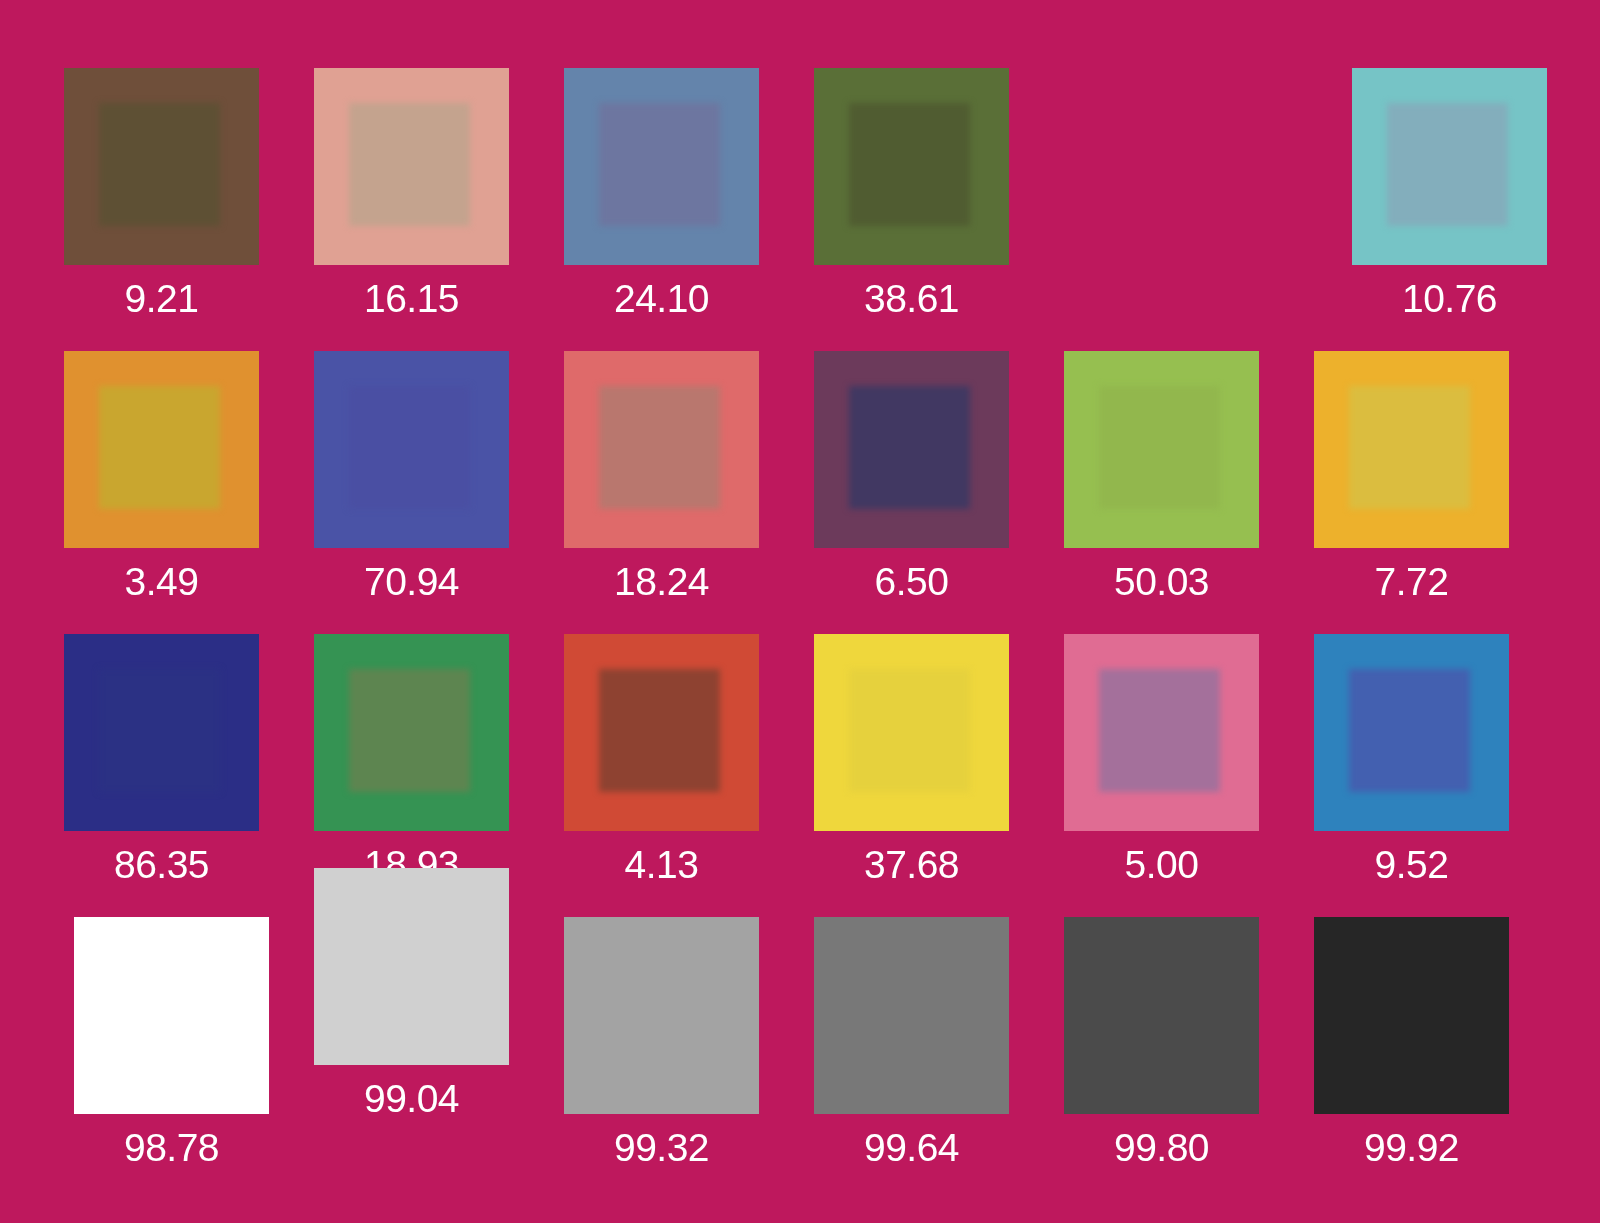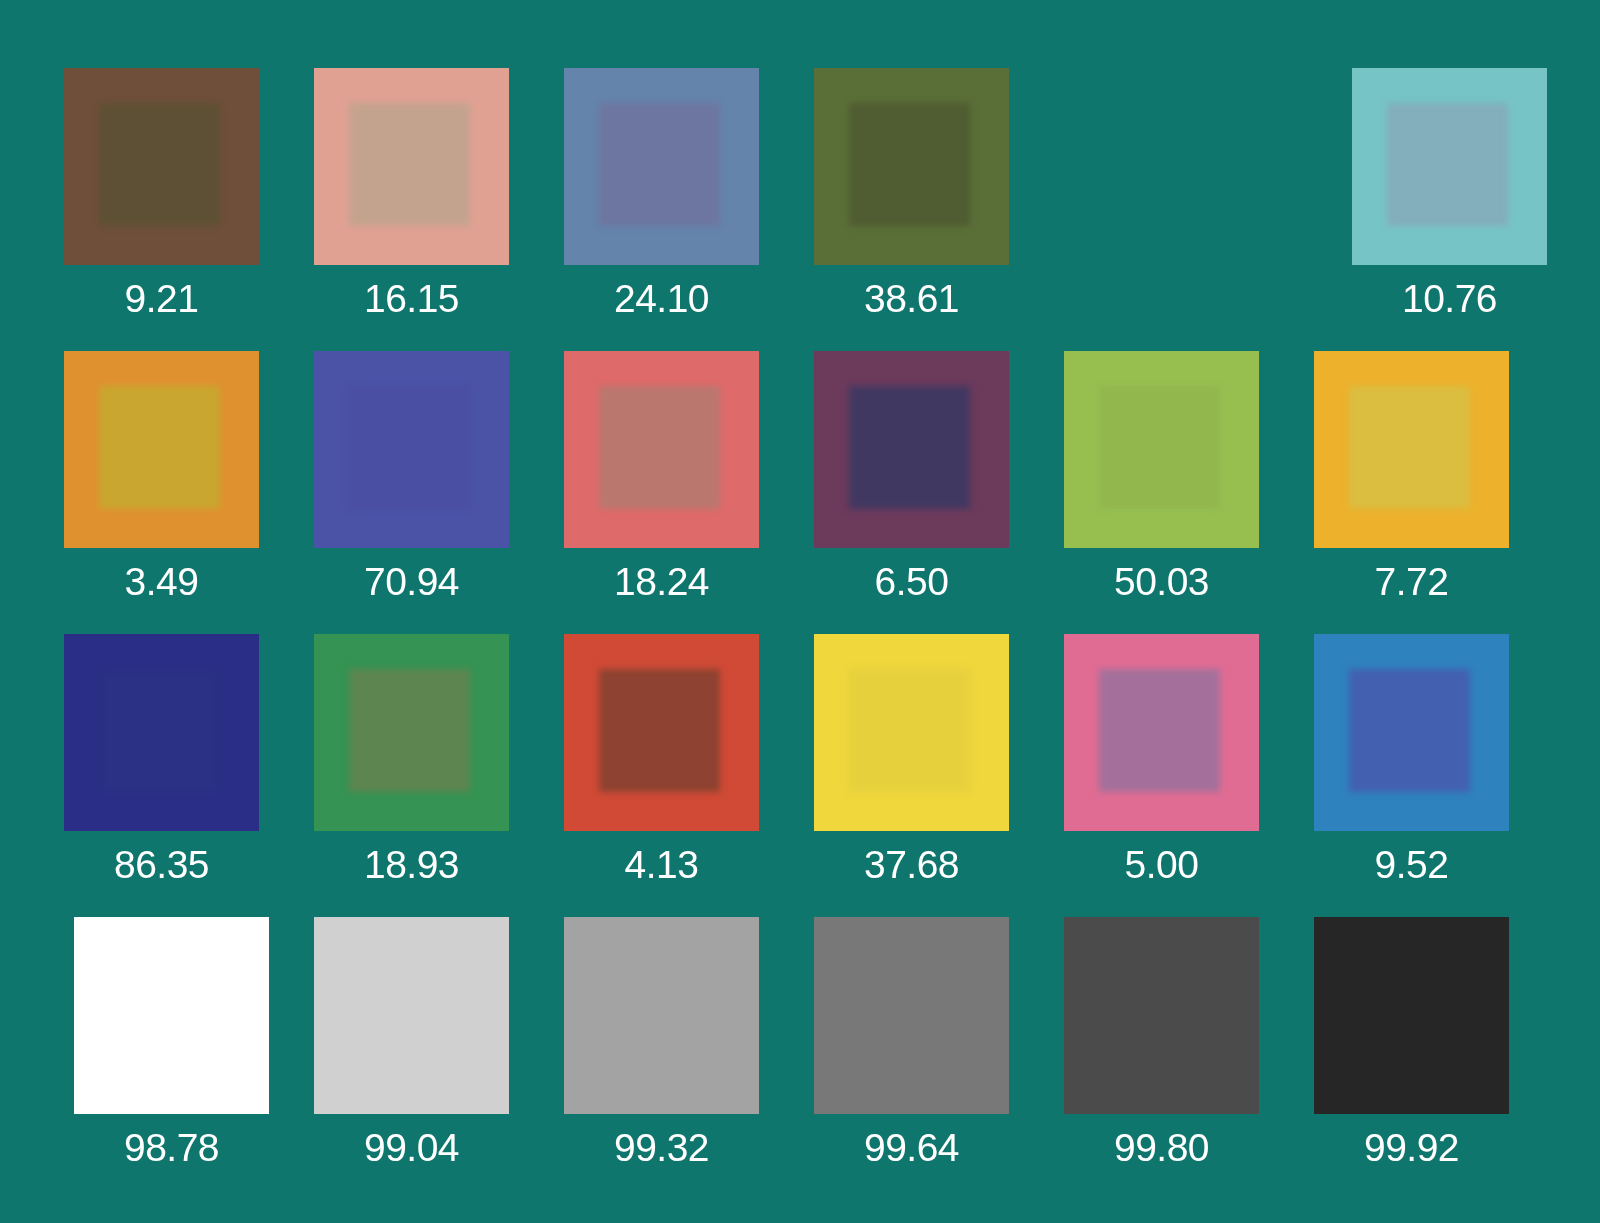--- a/index.html
+++ b/index.html
@@ -58,21 +58,21 @@
     font-size: 39px;
     line-height: 1;
     letter-spacing: -0.5px;
     margin-top: 14px;
     white-space: nowrap;
   }
 </style>
 </head>
 <body>
 
-<div id="grid" style="background: #0f766e;">
+<div id="grid" style="background: #be185d;">
     <div class="patch-cell" style="left: 64px; top: 68px; width: 195px;">
       <div class="swatch" style="width: 195px; height: 197px;">
         <div class="swatch-outer" style="background: rgb(111, 79, 58);"></div>
         <div class="swatch-inner" style="background: rgb(94, 80, 52);"></div>
       </div>
       <div class="patch-label" style="color: rgb(255, 255, 255); width: 195px;">9.21</div>
     </div>
     <div class="patch-cell" style="left: 314px; top: 68px; width: 195px;">
       <div class="swatch" style="width: 195px; height: 197px;">
         <div class="swatch-outer" style="background: rgb(224, 161, 147);"></div>
@@ -184,21 +184,21 @@
         <div class="swatch-inner" style="background: rgb(67, 96, 176);"></div>
       </div>
       <div class="patch-label" style="color: rgb(255, 255, 255); width: 195px;">9.52</div>
     </div>
     <div class="patch-cell" style="left: 64px; top: 917px; width: 195px; margin-left: 10px;">
       <div class="swatch" style="width: 195px; height: 197px;">
         <div class="swatch-outer" style="background: rgb(255, 255, 255);"></div>
       </div>
       <div class="patch-label" style="color: rgb(255, 255, 255); width: 195px;">98.78</div>
     </div>
-    <div class="patch-cell" style="left: 314px; top: 917px; width: 195px;">
+    <div class="patch-cell" style="left: 314px; top: 868px; width: 195px;">
       <div class="swatch" style="width: 195px; height: 197px;">
         <div class="swatch-outer" style="background: rgb(208, 208, 208);"></div>
       </div>
       <div class="patch-label" style="color: rgb(255, 255, 255); width: 195px;">99.04</div>
     </div>
     <div class="patch-cell" style="left: 564px; top: 917px; width: 195px;">
       <div class="swatch" style="width: 195px; height: 197px;">
         <div class="swatch-outer" style="background: rgb(163, 163, 163);"></div>
       </div>
       <div class="patch-label" style="color: rgb(255, 255, 255); width: 195px;">99.32</div>

